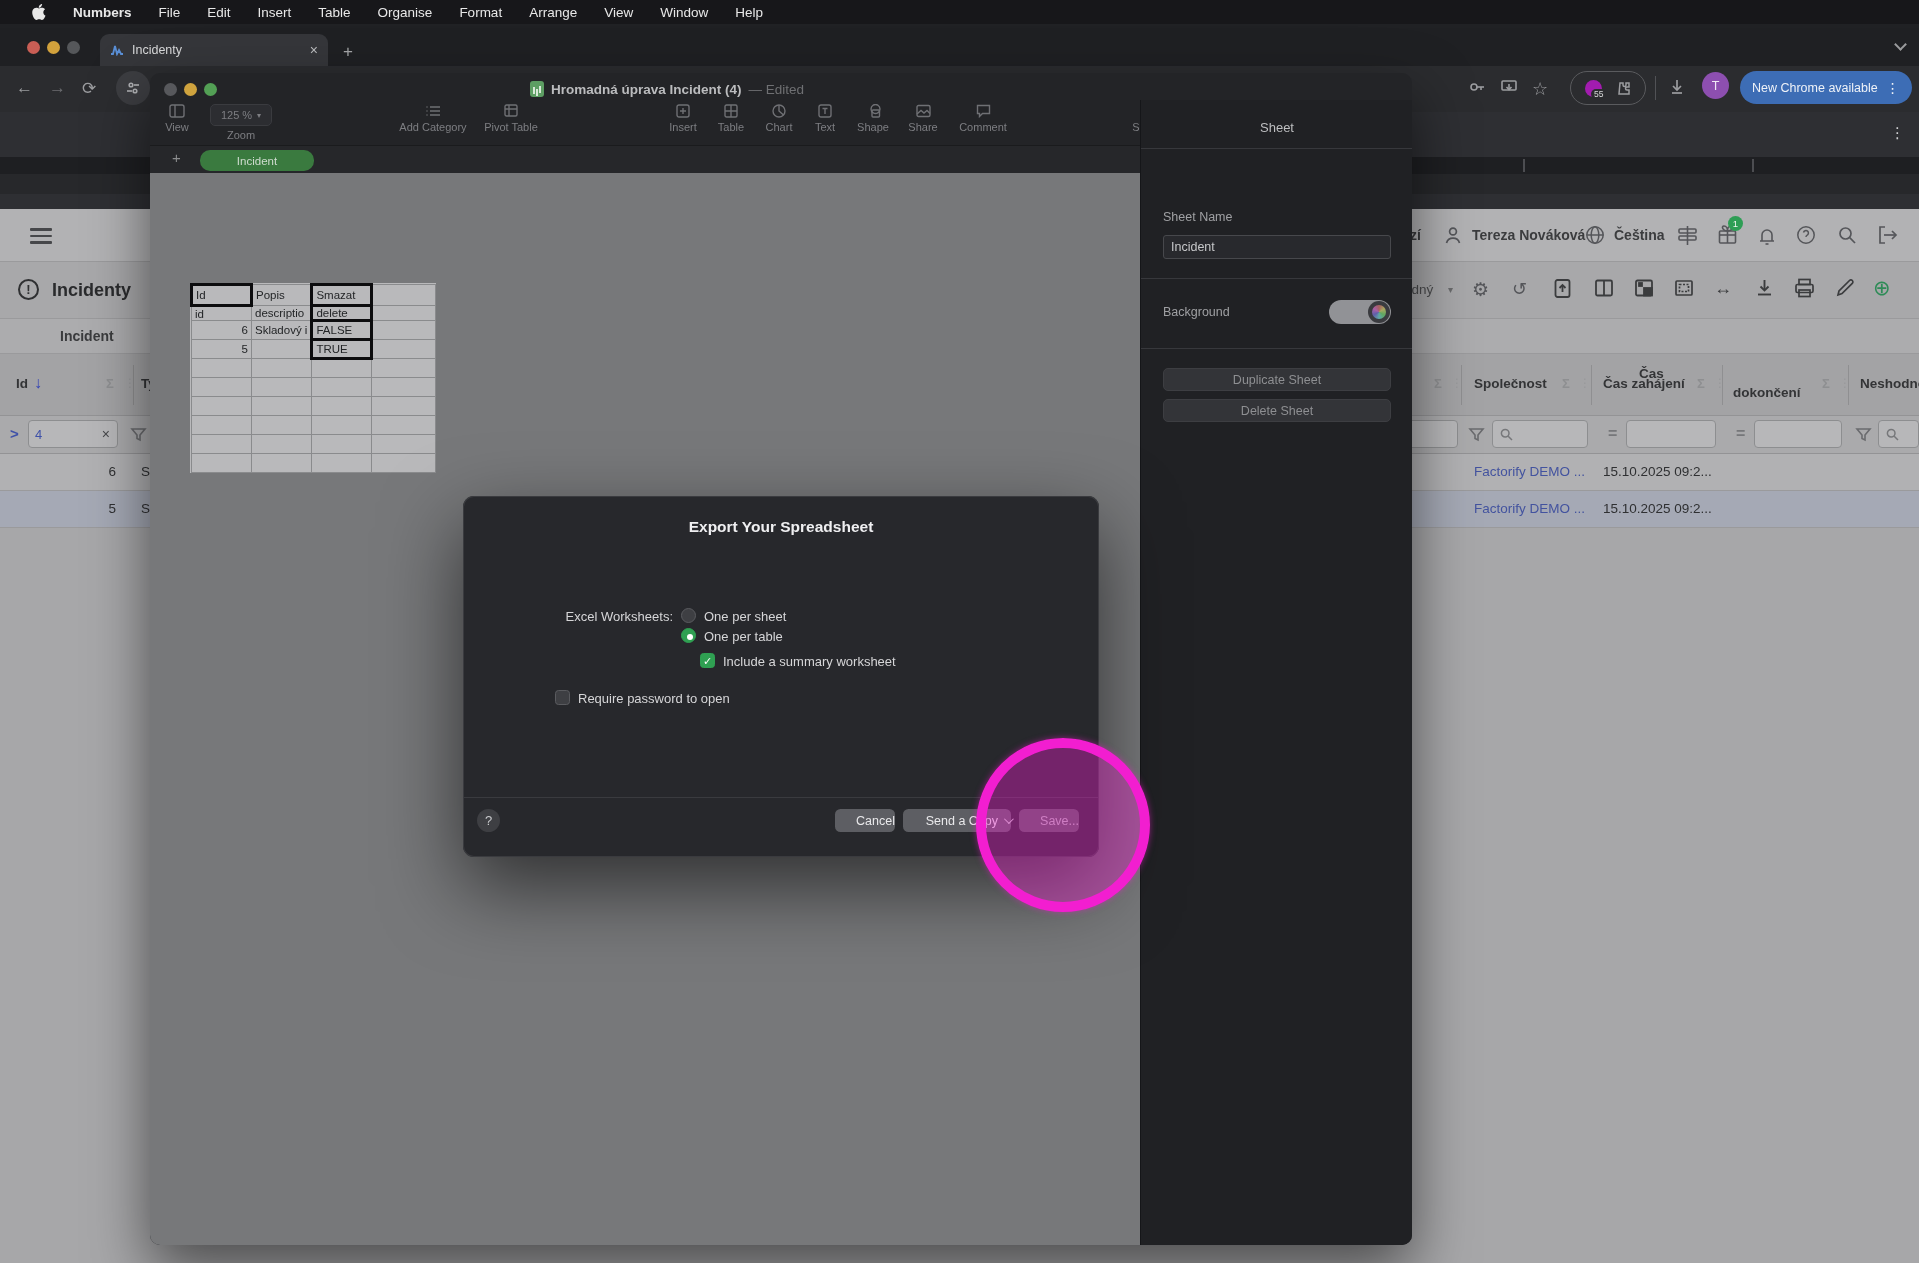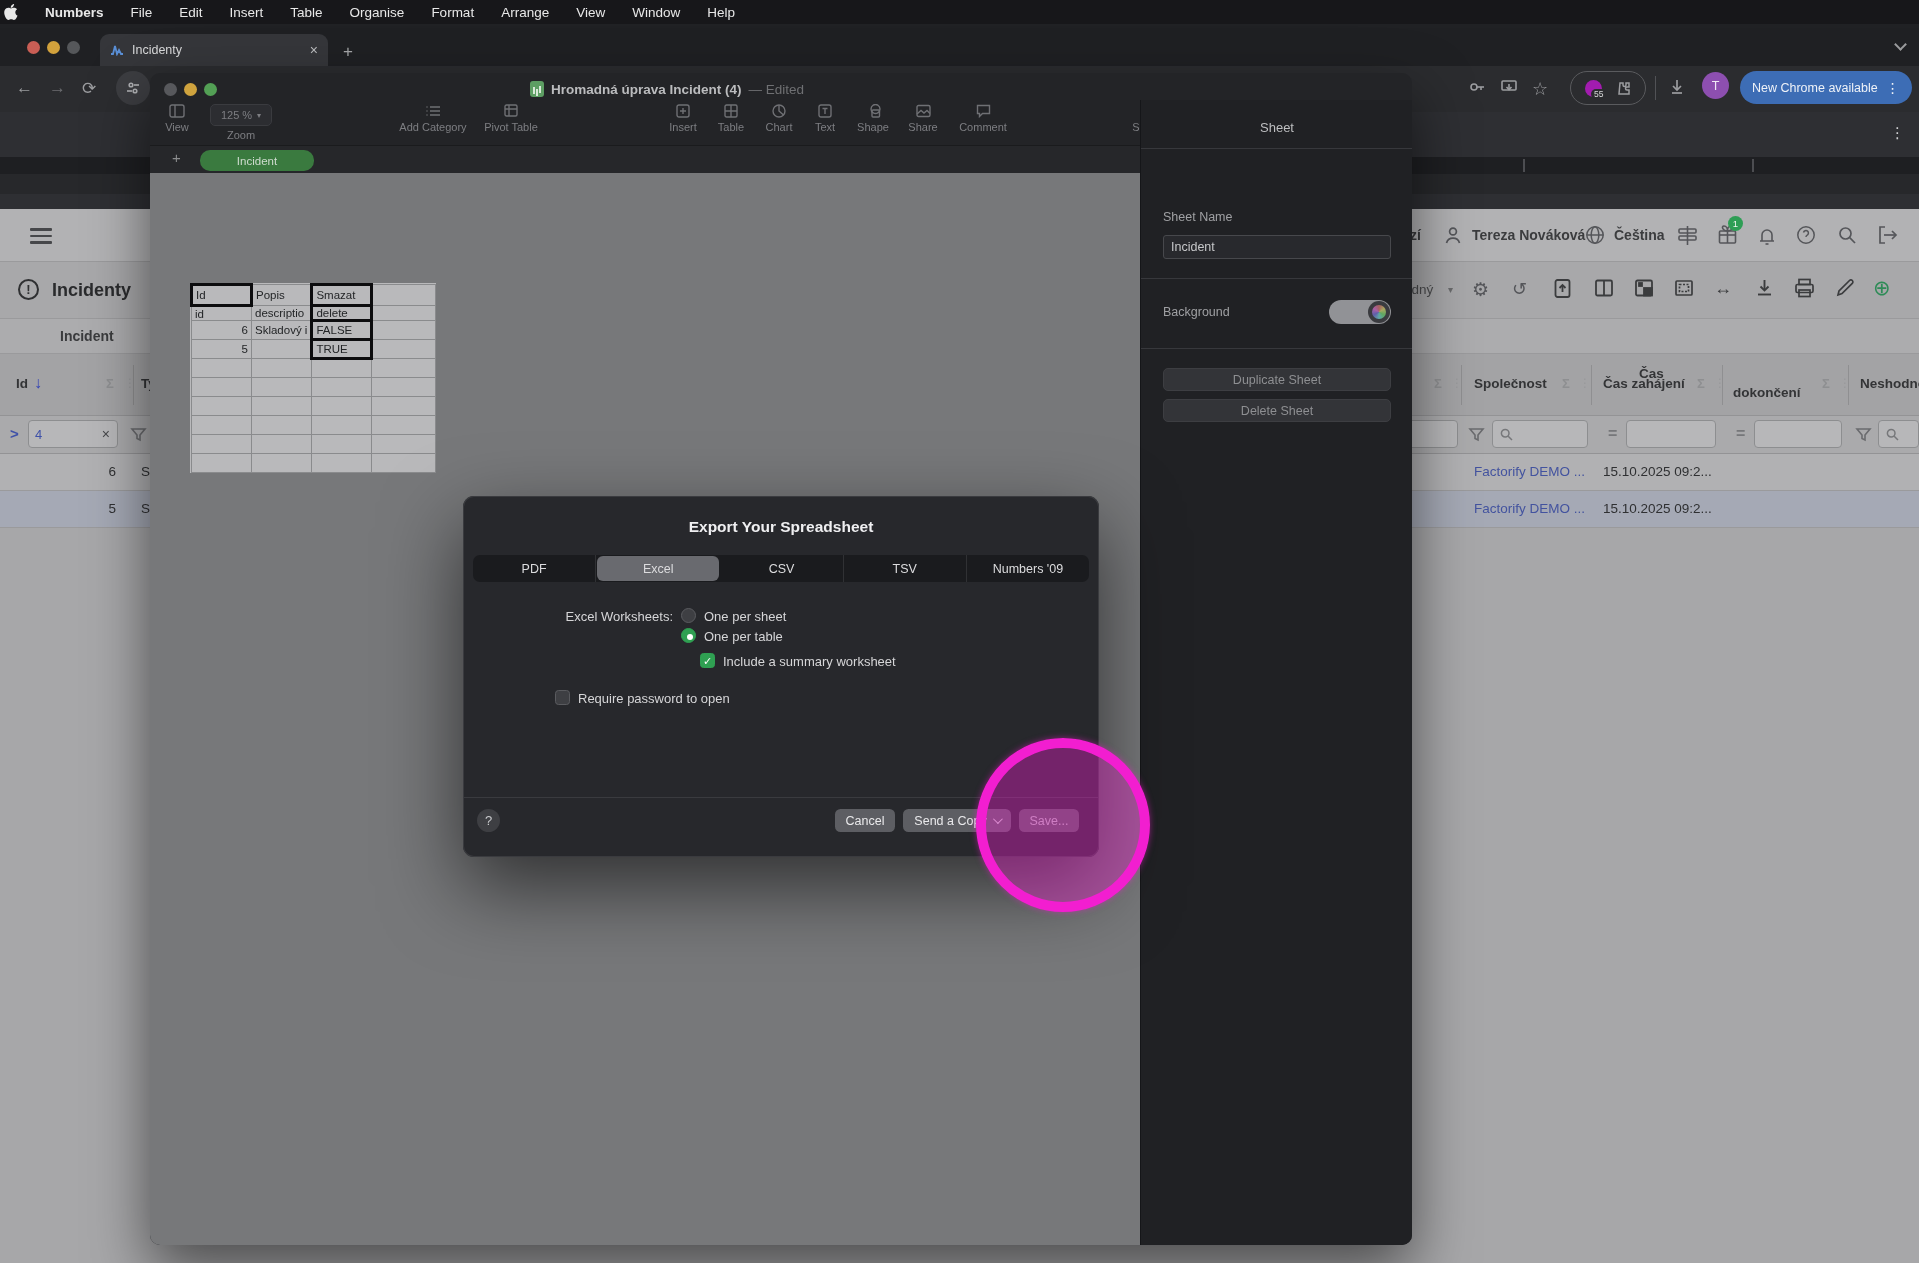--- a/index.html
+++ b/index.html
@@ -1,21 +1,21 @@
 <!DOCTYPE html>
 <html><head>
 <meta charset="utf-8">
 <style>
   * { margin:0; padding:0; box-sizing:border-box; }
   html,body { width:1919px; height:1263px; overflow:hidden; background:#97979a;
     font-family:"Liberation Sans","DejaVu Sans",sans-serif; }
   .abs { position:absolute; }
   
   #menubar { position:absolute; left:0; top:0; width:1919px; height:24px; background:#17171a;
-    display:flex; align-items:center; gap:27px; padding-left:4px; color:#e8e8e8; font-size:13.5px; z-index:60; }
+    display:flex; align-items:center; gap:27px; padding-left:32px; color:#e8e8e8; font-size:13.5px; z-index:60; }
   #menubar .app { font-weight:bold; }
   .apple-icon svg { display:block; }
   
   #chrome { position:absolute; left:0; top:24px; width:1919px; height:1239px; background:#202124; }
   #tabstrip { position:absolute; left:0; top:4px; width:1919px; height:38px; background:#1f2023; }
   .light { position:absolute; width:13px; height:13px; border-radius:50%; top:13px; }
   #tab-active { position:absolute; left:100px; top:6px; width:228px; height:32px; background:#35363a;
     border-radius:9px 9px 0 0; color:#d8d9da; font-size:12.5px; display:flex; align-items:center; padding:0 10px; gap:8px; }
   #tab-active .close { margin-left:auto; color:#bdbec0; font-size:14px; }
   .newtab-btn { position:absolute; left:343px; top:14px; color:#a5a6a8; font-size:17px; }
@@ -99,21 +99,21 @@
   .seg .s:last-child { border-right:none; }
   .seg .sel { background:#696a6f; border-radius:6px; border-right:none; margin:1px; }
   .radio { position:absolute; width:15px; height:15px; border-radius:50%; background:#3e3f43; border:1px solid #5a5b5f; }
   .radio.on { background:#2fa052; border-color:#2fa052; }
   .radio.on::after { content:""; position:absolute; left:4.5px; top:4.5px; width:6px; height:6px; border-radius:50%; background:#fff; }
   .check { position:absolute; width:15px; height:15px; border-radius:3.5px; background:#3e3f43; border:1px solid #5a5b5f; }
   .check.on { background:#2fa052; border-color:#2fa052; color:#fff; font-size:11px; font-weight:bold; text-align:center; line-height:14px; }
   .dlabel { position:absolute; font-size:13px; color:#d6d6d8; }
   .ftr-div { position:absolute; left:0; top:301px; width:636px; height:1px; background:#3a3b3f; }
   .help-btn { position:absolute; left:14px; top:313px; width:23px; height:23px; border-radius:50%; background:#3e3f43; color:#c9cacd; font-size:13px; display:flex; align-items:center; justify-content:center; }
-  .dbtn { position:absolute; top:313px; height:23px; border-radius:5.5px; background:#5d5e63; color:#e9e9eb; font-size:12.5px; display:flex; align-items:center; justify-content:center; gap:6px; }
+  .dbtn { position:absolute; top:313px; height:23px; border-radius:5.5px; background:#5d5e63; color:#e9e9eb; font-size:12.5px; display:flex; align-items:center; justify-content:flex-end; gap:6px; }
   .dbtn.save { background:#58595d; color:#b9b9bc; }
   .chev-dn { width:7px; height:7px; border-right:1.6px solid #cfcfd2; border-bottom:1.6px solid #cfcfd2; transform:rotate(45deg) translateY(-2px); }
   
   #circle { position:absolute; left:976px; top:738px; width:174px; height:174px; border-radius:50%;
     border:10px solid #f21ed0; background:rgba(242,30,208,.38); z-index:30; box-shadow:0 0 6px rgba(242,30,208,.5); }
   svg { display:block; }
 </style>
 </head>
 <body>
 
@@ -641,27 +641,20 @@
         <span>Duplicate Sheet</span>
       </div>
     <div class="pbtn" style="top:299px">
         <span>Delete Sheet</span>
       </div>
   </div>
 </div>
 
 <div id="dialog">
   <h1>Export Your Spreadsheet</h1>
-  <div class="seg">
-    <span class="s">PDF</span>
-    <span class="s sel">Excel</span>
-    <span class="s">CSV</span>
-    <span class="s">TSV</span>
-    <span class="s">Numbers '09</span>
-  </div>
 
   <span class="dlabel" style="left:96px;top:113px;width:114px;text-align:right">Excel Worksheets:</span>
   <span class="radio" style="left:218px;top:112px"></span>
   <span class="dlabel" style="left:241px;top:113px">One per sheet</span>
   <span class="radio on" style="left:218px;top:132px"></span>
   <span class="dlabel" style="left:241px;top:133px">One per table</span>
   <span class="check on" style="left:237px;top:157px">✓</span>
   <span class="dlabel" style="left:260px;top:158px">Include a summary worksheet</span>
   <span class="check" style="left:92px;top:194px"></span>
   <span class="dlabel" style="left:115px;top:195px">Require password to open</span>

